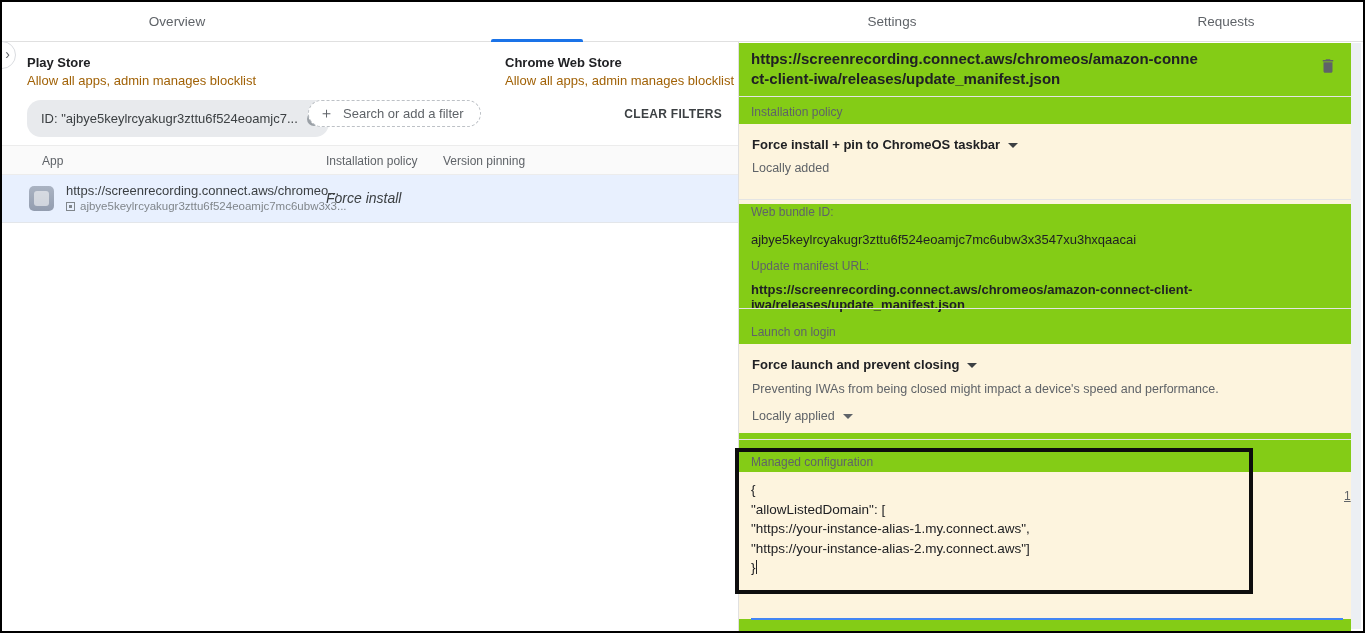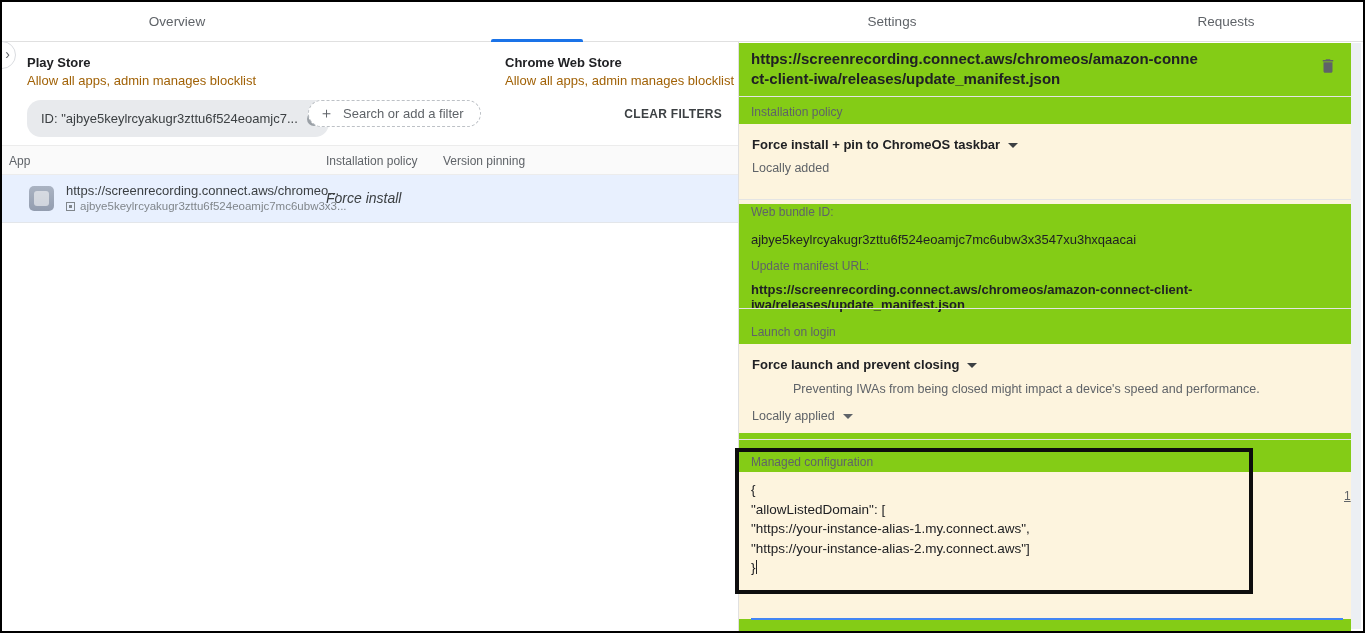--- a/index.html
+++ b/index.html
@@ -42,21 +42,21 @@
   .add-filter { position:absolute; left:281px; top:0; height:27px; border:1px dashed #bdc1c6;
                 border-radius:14px; display:flex; align-items:center; padding:0 16px 0 10px;
                 font-size:13px; color:#5f6368; background:#fff; cursor:pointer; }
   .plus-icon { font-size:15px; color:#5f6368; margin-right:9px; }
   .clear-filters { position:absolute; right:0; top:7px; font-size:12px; font-weight:bold;
                    letter-spacing:.3px; color:#3c4043; cursor:pointer; }
 
   .table-header { position:absolute; left:0; top:102px; width:100%; height:30px;
                   background:#fafafa; border-top:1px solid #ececec; border-bottom:1px solid #ececec; }
   .col-label { position:absolute; top:8px; font-size:12px; color:#5f6368; }
-  .col-app { left:7px;text-align:center; } .col-policy { left:324px; } .col-pin { left:441px; }
+  .col-app { left:40px;text-align:center; } .col-policy { left:324px; } .col-pin { left:441px; }
 
   .table-row { position:absolute; left:0; top:132px; width:100%; height:48px;
                background:#e8f0fe; border-bottom:1px solid #e3e6ea; cursor:pointer; }
   .app-icon { position:absolute; left:27px; top:11px; width:25px; height:25px; border-radius:5px;
               background:linear-gradient(180deg,#aab3c2,#939daf); }
   .app-icon::after { content:""; position:absolute; left:5px; top:5px; width:15px; height:15px;
                      border-radius:3px; background:rgba(255,255,255,.55); }
   .row-title { position:absolute; left:64px; top:8px; font-size:13px; color:#3c4043; }
   .row-sub { position:absolute; left:64px; top:25px; font-size:11.5px; color:#80868b;
              display:flex; align-items:center; }
@@ -90,21 +90,21 @@
   .beige2 { top:301px; height:89px; }
   .beige3 { top:429px; height:147px; }
 
   .policy-line { position:absolute; left:13px; top:13px; font-size:13px; font-weight:bold;
                  color:#202124; cursor:pointer; }
   .status-line { position:absolute; left:13px; font-size:12.5px; color:#5f6368; cursor:pointer; }
   .caret { display:inline-block; width:0; height:0; border-left:5px solid transparent;
            border-right:5px solid transparent; border-top:5px solid #3c4043;
            margin-left:8px; vertical-align:middle; }
   .caret.gray { border-top-color:#5f6368; }
-  .warn-line { position:absolute; left:13px; top:38px; font-size:12.5px; color:#5f6368;margin-left:41px; }
+  .warn-line { position:absolute; left:13px; top:38px; font-size:12.5px; color:#5f6368; }
 
   .code-area { position:absolute; left:12px; top:8px; right:12px; cursor:text; }
   .code-line { font-size:13.5px; color:#202124; line-height:19.5px; white-space:pre; }
   .cursor-bar { display:inline-block; width:1px; height:14px; background:#202124;
                 vertical-align:-2px; }
   .input-underline { position:absolute; left:12px; top:146px; width:592px; height:2px;
                      background:#4285f4; }
   .footnote { position:absolute; left:1342px; top:487px; font-size:12px; color:#5f6368;
               text-decoration:underline; z-index:7; }
 

